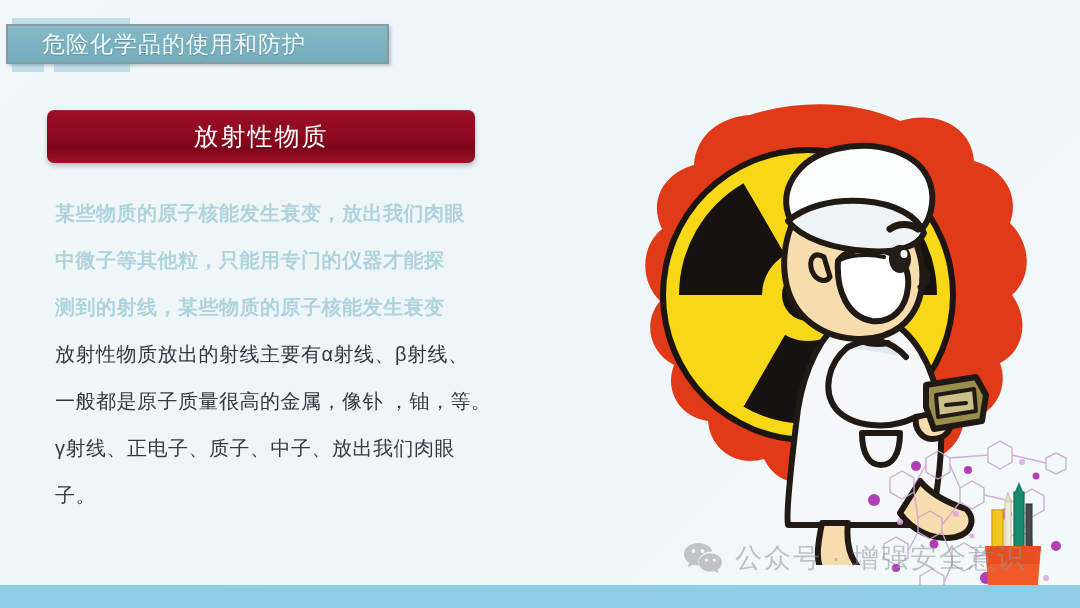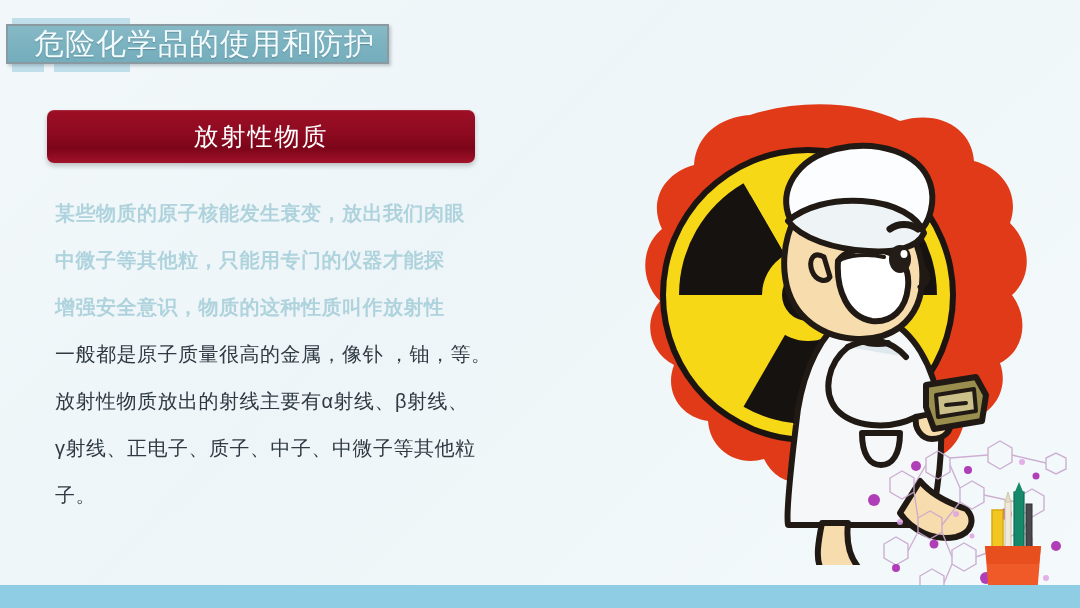--- a/index.html
+++ b/index.html
@@ -43,23 +43,23 @@
     width: 383px;
     height: 40px;
     background: linear-gradient(180deg, #86b9c6 0%, #7bb2c0 55%, #74adbc 100%);
     border: 2px solid #8a9aa0;
     box-sizing: border-box;
     box-shadow: 2px 2px 3px rgba(90,110,120,.35);
     display: flex;
     align-items: center;
   }
   .header-title {
-    margin-left: 26px;
+    margin-left: 34px;
     color: #f2fbfd;
-    font-size: 30px;
+    font-size: 23px;
     letter-spacing: 1px;
     white-space: nowrap;
     text-shadow: 0 1px 1px rgba(40,70,80,.35);
   }
 
   
   .red-pill {
     position: absolute;
     left: 47px;
     top: 110px;
@@ -161,24 +161,24 @@
     <span class="header-title">危险化学品的使用和防护</span>
   </div>
 
   <div class="red-pill">
     <span class="red-pill-text">放射性物质</span>
   </div>
 
   <div class="body-text">
     <div class="body-line highlight">某些物质的原子核能发生衰变，放出我们肉眼</div>
     <div class="body-line highlight">中微子等其他粒，只能用专门的仪器才能探</div>
-    <div class="body-line highlight">增强安全意识，物质的这种性质叫作放射性</div>
+    <div class="body-line highlight">测到的射线，某些物质的原子核能发生衰变</div>
+    <div class="body-line plain">放射性物质放出的射线主要有α射线、β射线、</div>
     <div class="body-line plain">一般都是原子质量很高的金属，像钋 ，铀，等。</div>
-    <div class="body-line plain">放射性物质放出的射线主要有α射线、β射线、</div>
-    <div class="body-line plain">γ射线、正电子、质子、中子、中微子等其他粒</div>
+    <div class="body-line plain">γ射线、正电子、质子、中子、放出我们肉眼</div>
     <div class="body-line plain">子。</div>
   </div>
 
   <div class="illustration">
     <svg viewBox="0 0 470 470" xmlns="http://www.w3.org/2000/svg">
 
       <g>
         <path d="M150 20
                  C200 4 258 6 300 26
                  C340 14 372 34 374 66
@@ -341,16 +341,29 @@
         <polygon points="148,74 145,84 151,84" fill="#e8dcc2" stroke="#cfc6b2" stroke-width="1"></polygon>
         <rect x="154" y="74" width="10" height="84" fill="#16896a" stroke="#0e6b52" stroke-width="1.2"></rect>
         <polygon points="159,64 154,76 164,76" fill="#16896a"></polygon>
         <rect x="166" y="86" width="6" height="72" fill="#4a4a4e" stroke="#2f2f33" stroke-width="1"></rect>
         <path d="M125 128 L181 128 L176 190 L130 190 Z" fill="#f05a28"></path>
         <path d="M125 128 L181 128 L179 146 L127 146 Z" fill="#e84f1f"></path>
       </g>
     </svg>
   </div>
 
+  <div class="watermark">
+    <span class="wm-icon">
+      <svg viewBox="0 0 40 34" xmlns="http://www.w3.org/2000/svg">
+        <path d="M15 2C7.3 2 1 7 1 13.2c0 3.5 2 6.6 5.2 8.7L5 26.3l4.9-2.6c1.6.5 3.3.7 5.1.7h.9c-.3-.9-.5-1.9-.5-2.9 0-6 5.9-10.9 13.2-10.9h.9C28.2 6 22.3 2 15 2z" fill="#9a9a9a"></path>
+        <ellipse cx="10.5" cy="10" rx="1.9" ry="1.9" fill="#f1f7fa"></ellipse>
+        <ellipse cx="19.5" cy="10" rx="1.9" ry="1.9" fill="#f1f7fa"></ellipse>
+        <path d="M39 21.4c0-5.1-5.2-9.2-11.6-9.2S15.8 16.3 15.8 21.4c0 5.1 5.2 9.2 11.6 9.2 1.4 0 2.8-.2 4-.6l4.1 2.2-1-3.6c2.8-1.7 4.5-4.3 4.5-7.2z" fill="#9a9a9a"></path>
+        <ellipse cx="23.5" cy="19" rx="1.6" ry="1.6" fill="#f1f7fa"></ellipse>
+        <ellipse cx="31.3" cy="19" rx="1.6" ry="1.6" fill="#f1f7fa"></ellipse>
+      </svg>
+    </span>
+    <span class="wm-text">公众号 · 增强安全意识</span>
+  </div>
 
   <div class="bottom-bar"></div>
 
 </div>
 
 </body></html>

